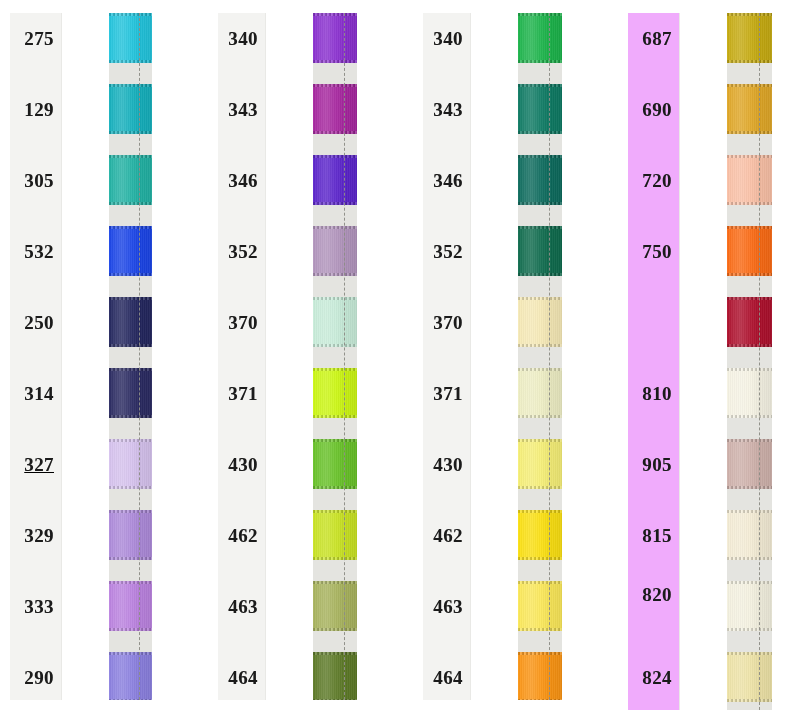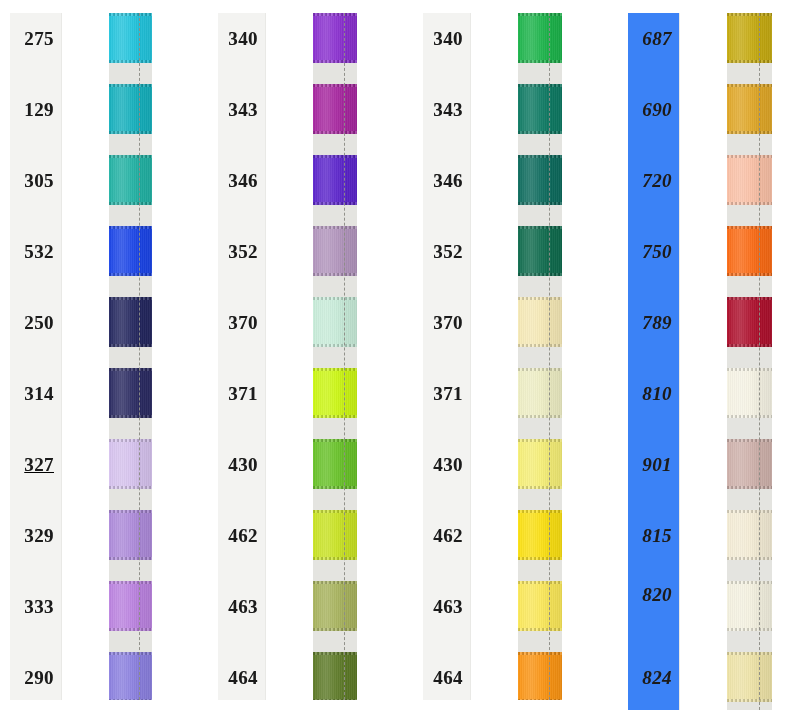--- a/index.html
+++ b/index.html
@@ -413,41 +413,38 @@
         </div>
         <div class="swatch" style="top: 639px; height: 50px; background: rgb(251, 148, 18);">
           <div class="weave"></div>
           <div class="sheen"></div>
           <div class="edge-top"></div>
           <div class="edge-bot"></div>
         </div>
       </div>
     </div>
     <div class="card" style="left: 628px; top: 13px; width: 144px; height: 697px;">
-      <div class="label-strip" style="width: 52px; background: #3b82f6; font-style: italic;">
+      <div class="label-strip" style="width: 52px; background: #f0abfc;">
         <div class="label-cell" style="top: 0px; height: 50px;">
           <span>687</span>
         </div>
         <div class="label-cell" style="top: 71px; height: 50px;">
           <span>690</span>
         </div>
         <div class="label-cell" style="top: 142px; height: 50px;">
           <span>720</span>
         </div>
         <div class="label-cell" style="top: 213px; height: 50px;">
           <span>750</span>
         </div>
-        <div class="label-cell" style="top: 284px; height: 50px;">
-          <span>789</span>
-        </div>
         <div class="label-cell" style="top: 355px; height: 50px;">
           <span>810</span>
         </div>
         <div class="label-cell" style="top: 426px; height: 50px;">
-          <span>901</span>
+          <span>905</span>
         </div>
         <div class="label-cell" style="top: 497px; height: 50px;">
           <span>815</span>
         </div>
         <div class="label-cell" style="top: 556px; height: 50px;">
           <span>820</span>
         </div>
         <div class="label-cell" style="top: 639px; height: 50px;">
           <span>824</span>
         </div>

